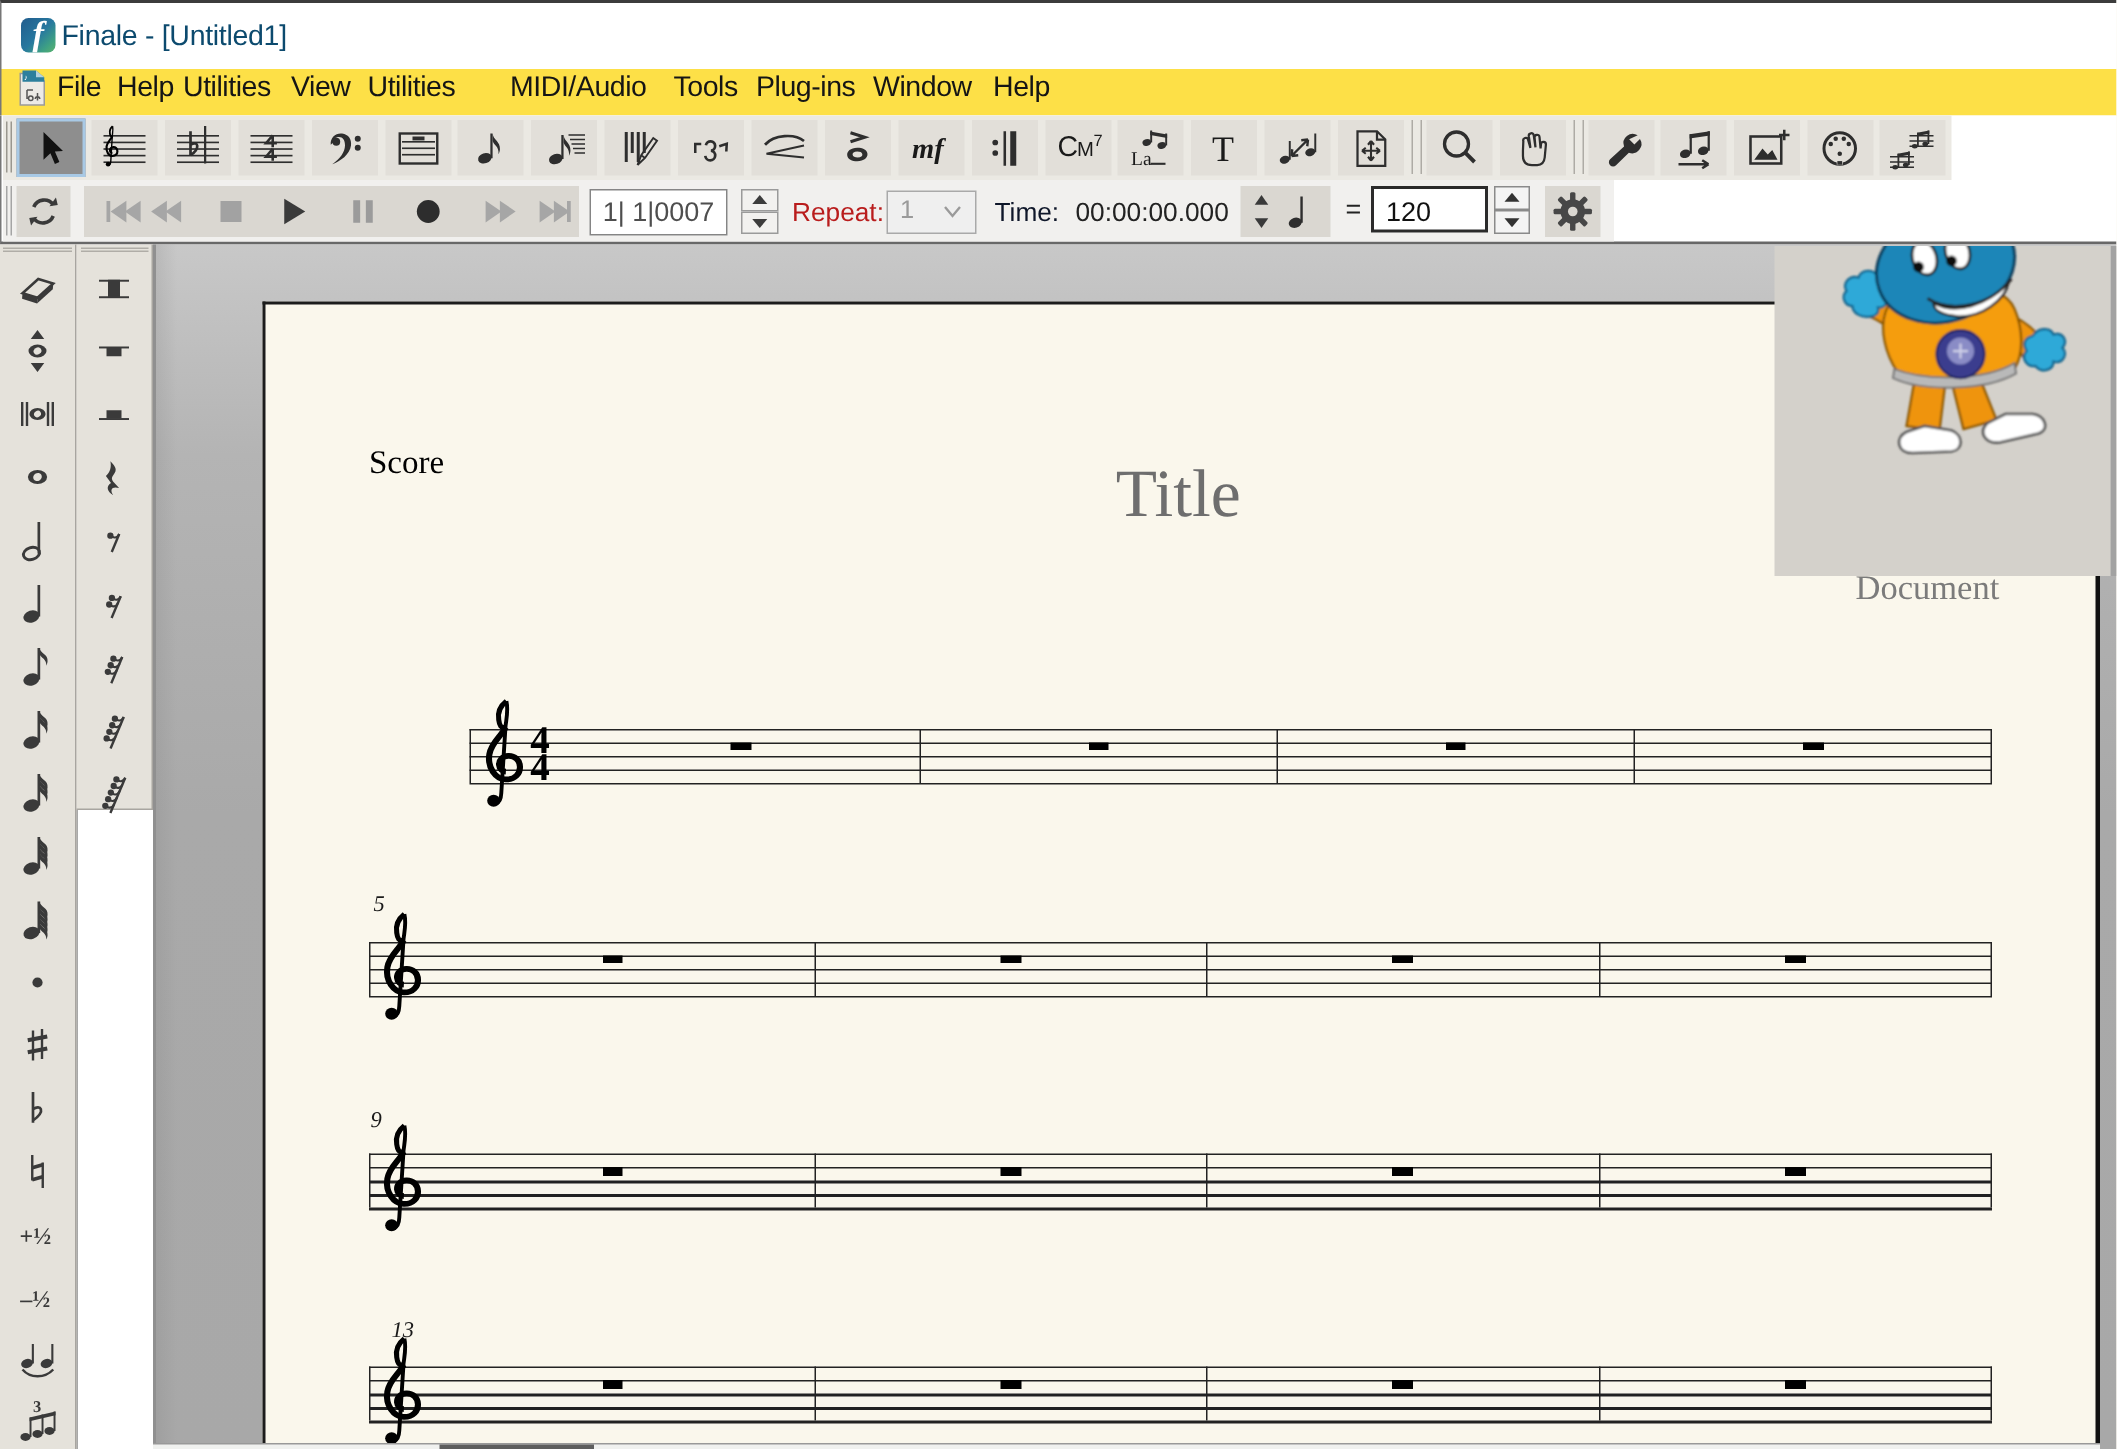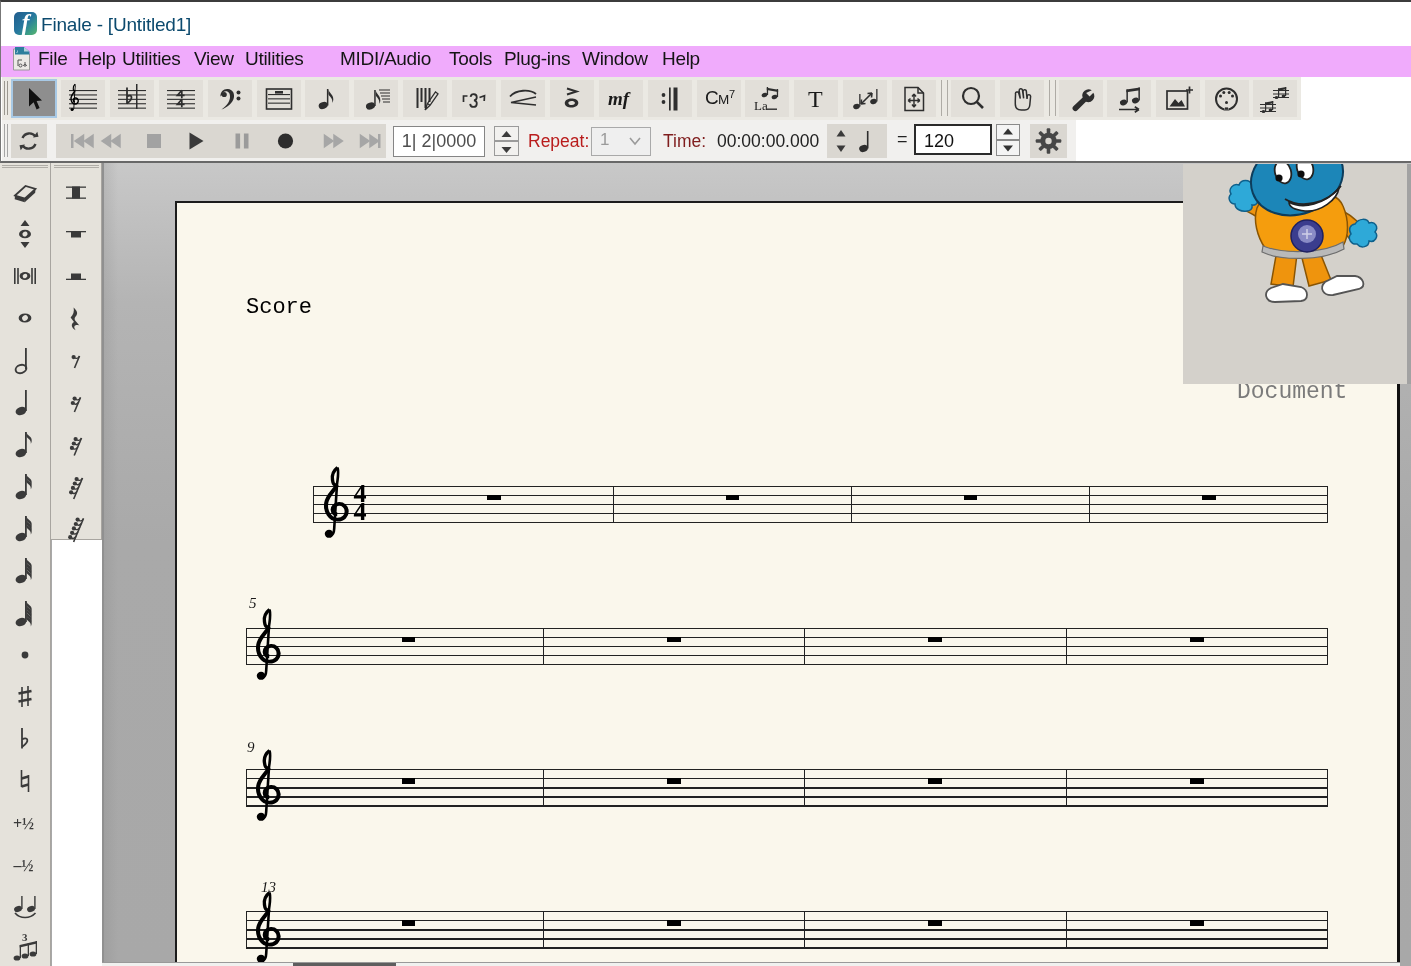--- a/index.html
+++ b/index.html
@@ -1,20 +1,20 @@
 <!DOCTYPE html>
 <html><head><meta charset="utf-8"><style>
 html,body{margin:0;padding:0}
 body{width:1411px;height:966px;overflow:hidden;position:relative;font-family:"Liberation Sans",sans-serif;background:#fff}
 .abs{position:absolute}
-.serif{font-family:Liberation Mono, monospace}
+.serif{font-family:Liberation Serif, serif}
 #titlebar{left:0;top:0;width:1410px;height:44px;background:#fff;border-top:2px solid #3c3c3c;border-left:1px solid #777}
 #appicon{left:13px;top:10px;width:23px;height:23px;border-radius:5px;background:linear-gradient(135deg,#215c8d 0%,#27789f 50%,#3d9f85 78%,#5cb46d 100%);color:#fff;font-family:"Liberation Serif",serif;font-style:italic;font-weight:bold;font-size:23px;text-align:center;line-height:22px}
 #titletext{left:40px;top:12px;font-size:19px;letter-spacing:-0.2px;color:#0c4a6e}
-#menubar{left:0;top:46px;width:1410px;height:31px;background:#f0abfc;border-left:1px solid #777}
+#menubar{left:0;top:46px;width:1410px;height:31px;background:#fde047;border-left:1px solid #777}
 .menuitem{position:absolute;top:2px;font-size:19px;letter-spacing:-0.3px;color:#151515}
 #toolbar1{left:0;top:77px;width:1410px;height:43px;background:#fff;border-left:1px solid #777}
 #tb1bg{position:absolute;left:1px;top:0;width:1299px;height:43px;background:#ebe9e3}
 .tbtn{position:absolute;top:3px;width:44px;height:37px;background:#e2dfd9}
 .tbtn svg{position:absolute;left:50%;top:50%;transform:translate(-50%,-50%)}
 .tsep{position:absolute;top:3px;width:5px;height:36px;background:#ebe9e3;border-left:1px solid #aeaba5;border-right:1px solid #aeaba5}
 #toolbar2{left:0;top:120px;width:1410px;height:41px;background:#fff;border-left:1px solid #777;border-bottom:2px solid #686868}
 #tb2bg{position:absolute;left:1px;top:0;width:1074px;height:41px;background:#f1f0ee}
 .pbtile{position:absolute;background:#dad7d1}
 #main{left:0;top:163px;width:1411px;height:803px;background:linear-gradient(180deg,#c8c8c8 0px,#b4b4b4 140px,#a9a9a9 380px,#a8a8a8 100%)}
@@ -319,35 +319,35 @@
         <path d="M 133.5 8.5 L 133.5 25.5 L 147.5 17 Z" fill="#3a3a3a"></path>
         <rect x="179.5" y="9.5" width="4.6" height="15" fill="#9b9b9b"></rect>
         <rect x="187.9" y="9.5" width="4.6" height="15" fill="#9b9b9b"></rect>
         <circle cx="229.5" cy="17" r="7.6" fill="#2d2d2d"></circle>
         <path d="M 267.75 9.75 L 267.75 24.25 L 278.25 17 Z" fill="#a6a6a6"></path>
         <path d="M 277.25 9.75 L 277.25 24.25 L 287.75 17 Z" fill="#a6a6a6"></path>
         <path d="M 303.75 9.75 L 303.75 24.25 L 314.25 17 Z" fill="#a6a6a6"></path>
         <path d="M 313.25 9.75 L 313.25 24.25 L 323.75 17 Z" fill="#a6a6a6"></path>
         <rect x="322" y="10" width="2.5" height="14" fill="#a6a6a6"></rect>
       </svg></div>
-<div class="abs" style="left:392px;top:6px;width:90px;height:29px;background:#fff;border:1px solid #858585;font-size:18px;color:#4e4e4e;text-align:center;line-height:28px">1| 2|0000</div>
+<div class="abs" style="left:392px;top:6px;width:90px;height:29px;background:#fff;border:1px solid #858585;font-size:18px;color:#4e4e4e;text-align:center;line-height:28px">1| 1|0007</div>
 <div class="abs" style="left:493px;top:6px;width:25px;height:15px;background:#f2f1ef;border:1px solid #9a9a9a;box-sizing:border-box"><svg width="23" height="13" viewBox="0 0 23 13">
         <path d="M 11.5 3 l 5 6 h -10 z" fill="#3c3c3c"></path>
       </svg></div>
 <div class="abs" style="left:493px;top:21px;width:25px;height:15px;background:#f2f1ef;border:1px solid #9a9a9a;box-sizing:border-box"><svg width="23" height="13" viewBox="0 0 23 13">
         <path d="M 11.5 10 l 5 -6 h -10 z" fill="#3c3c3c"></path>
       </svg></div>
 <div class="abs" style="left:527px;top:11px;font-size:17.5px;color:#b91c1c">Repeat:</div>
 <div class="abs" style="left:590px;top:7px;width:58px;height:27px;background:#efefef;border:1px solid #a9a9a9">
 <div class="abs" style="left:8px;top:2px;font-size:17px;color:#9a9a9a">1</div>
 <svg class="abs" style="left:36px;top:8px" width="14" height="10" viewBox="0 0 14 10">
         <path d="M 2 2 L 7 8 L 12 2" stroke="#9a9a9a" stroke-width="1.6" fill="none"></path>
       </svg>
     </div>
-<div class="abs" style="left:662px;top:11px;font-size:17.5px;color:#7f1d1d">Time:</div>
+<div class="abs" style="left:662px;top:11px;font-size:17.5px;color:#0f172a">Time:</div>
 <div class="abs" style="left:716px;top:11px;font-size:17.5px;color:#222">00:00:00.000</div>
 <div class="pbtile" style="left:826px;top:4px;width:60px;height:34px">
 <svg width="60" height="34" viewBox="0 0 60 34">
 <path d="M 14 6 l 4.5 6.5 h -9 z" fill="#3a3a3a"></path>
         <path d="M 14 28 l 4.5 -6.5 h -9 z" fill="#3a3a3a"></path>
 <ellipse cx="36.5" cy="24.5" rx="4.4" ry="3.4" transform="rotate(-18 36.5 24.5)" fill="#2e2e2e"></ellipse>
 <rect x="39.9" y="7" width="1.6" height="17.5" fill="#2e2e2e"></rect>
       </svg></div>
 <div class="abs" style="left:896px;top:9px;font-size:18px;color:#222">=</div>
 <div class="abs" style="left:913px;top:4px;width:78px;height:31px;background:#fff;border:2px solid #2b2b2b;font-size:18px;color:#111;line-height:30px;padding-left:8px;box-sizing:border-box">120</div>
@@ -371,20 +371,21 @@
           <rect x="16.7" y="4.2" width="3.6" height="6" rx="1" transform="rotate(315 18.5 17)"></rect>
 </g>
         <circle cx="18.5" cy="17" r="3.2" fill="#dad7d1"></circle>
       </svg></div>
 </div>
 <div class="abs" id="main">
 <div class="abs" style="left:1407px;top:1px;width:4px;height:220px;background:#a2a2a2"></div>
 <div class="abs" style="left:104px;top:0;width:14px;height:803px;background:linear-gradient(90deg,rgba(120,120,120,0.18),rgba(120,120,120,0))"></div>
 <div id="page">
 <div class="abs serif" id="scoretext">Score</div>
+<div class="abs serif" id="titlemain">Title</div>
 <div class="abs serif" id="composer">Document</div>
 <div class="sline" style="left:136px;top:282.5px;width:1015px"></div>
 <div class="sline" style="left:136px;top:291.5px;width:1015px"></div>
 <div class="sline" style="left:136px;top:300.6px;width:1015px"></div>
 <div class="sline" style="left:136px;top:309.6px;width:1015px"></div>
 <div class="sline" style="left:136px;top:318.6px;width:1015px"></div>
 <div class="bline" style="left:136px;top:282.5px;height:36.1px"></div>
 <div class="bline" style="left:436px;top:282.5px;height:36.1px"></div>
 <div class="bline" style="left:674px;top:282.5px;height:36.1px"></div>
 <div class="bline" style="left:912px;top:282.5px;height:36.1px"></div>

